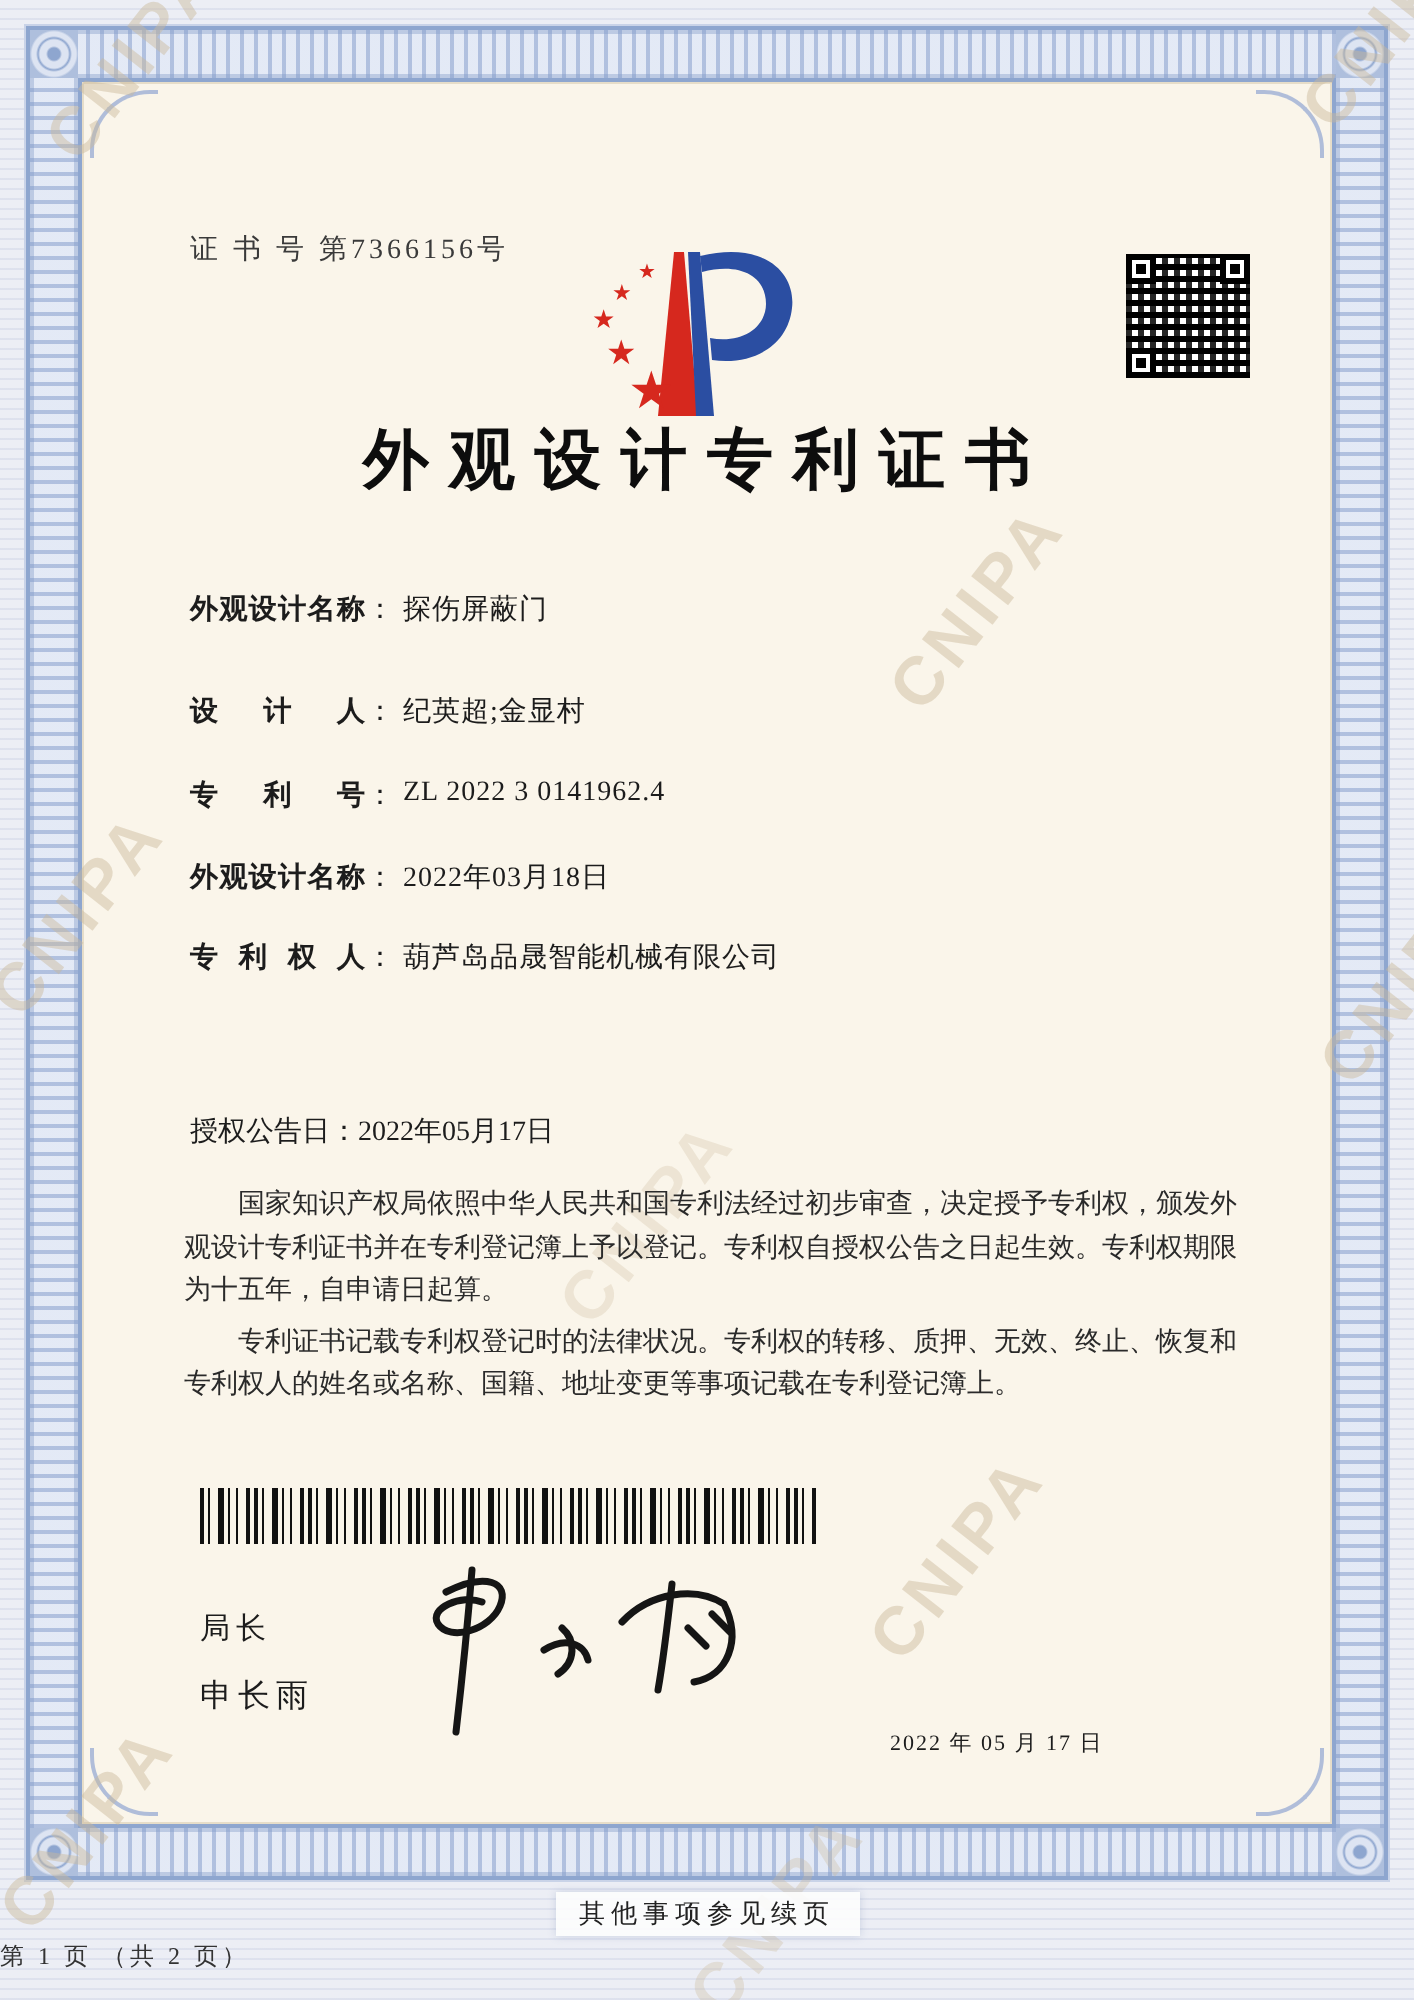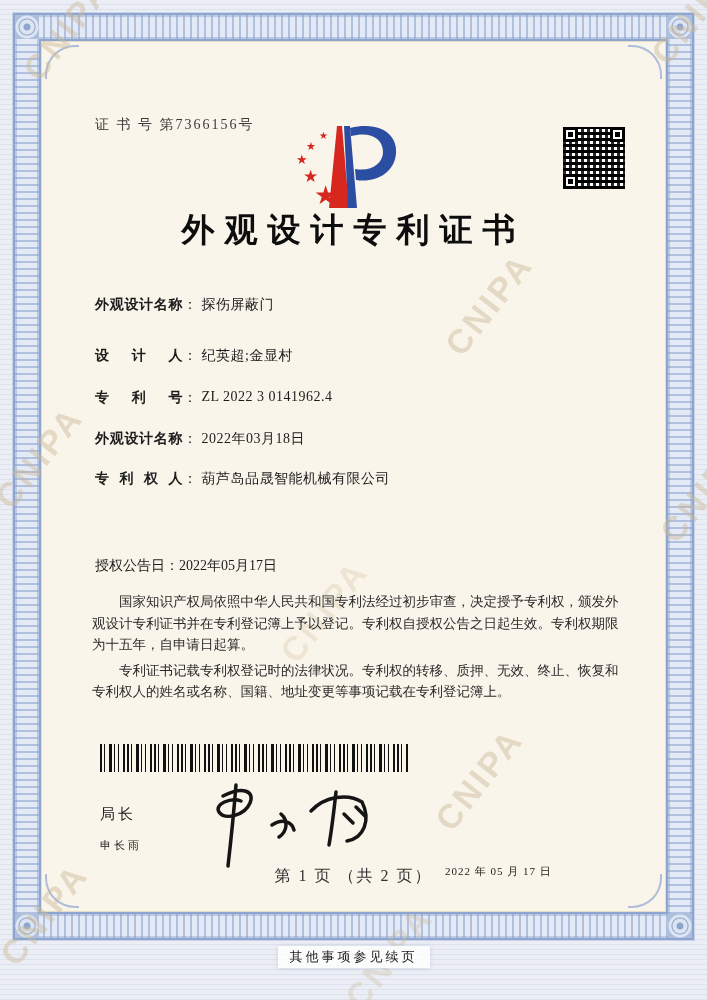--- a/index.html
+++ b/index.html
@@ -56,24 +56,24 @@
   .grant{position:absolute;top:557px;left:95px;right:44px;font-size:14px;}
   .grant .right{position:absolute;left:265px;top:0;}
   .paras{position:absolute;left:92px;top:591px;width:528px;font-size:13.5px;line-height:21.5px;color:#2a2a2a;}
   .paras p{margin:0 0 4px 0;text-indent:2em;}
   .barcode{position:absolute;left:100px;top:744px;width:308px;height:28px;
     background-image:repeating-linear-gradient(90deg,
       #111 0 2px, transparent 2px 4px, #111 4px 5px, transparent 5px 9px,
       #111 9px 12px, transparent 12px 14px, #111 14px 15px, transparent 15px 18px,
       #111 18px 19px, transparent 19px 23px, #111 23px 25px, transparent 25px 27px);}
   .signer-title{position:absolute;left:100px;top:805px;font-size:15px;letter-spacing:3px;}
-  .signer-name{position:absolute;left:100px;top:838px;font-size:11px;letter-spacing:3px;}
+  .signer-name{position:absolute;left:100px;top:838px;font-size:16px;letter-spacing:3px;}
   .sig{position:absolute;left:195px;top:780px;width:190px;height:90px;}
   .sign-date{position:absolute;left:445px;top:864px;font-size:11px;letter-spacing:1px;}
-  .page-info{position:absolute;left:0;right:0;top:866px;text-align:center;font-size:16px;color:#333;letter-spacing:2px;}
+  .page-info{position:absolute;left:0;right:0;top:970px;text-align:left;font-size:12px;color:#333;letter-spacing:2px;}
   .note{position:absolute;left:0;right:0;top:946px;text-align:center;z-index:6;}
   .note span{display:inline-block;background:rgba(253,253,253,.9);padding:2px 12px;
     font-size:13px;color:#222;letter-spacing:3px;box-shadow:0 0 4px rgba(120,140,180,.3);}
 </style>
 </head>
 <body>
 
 <div class="page">
 
   <div class="frame">

